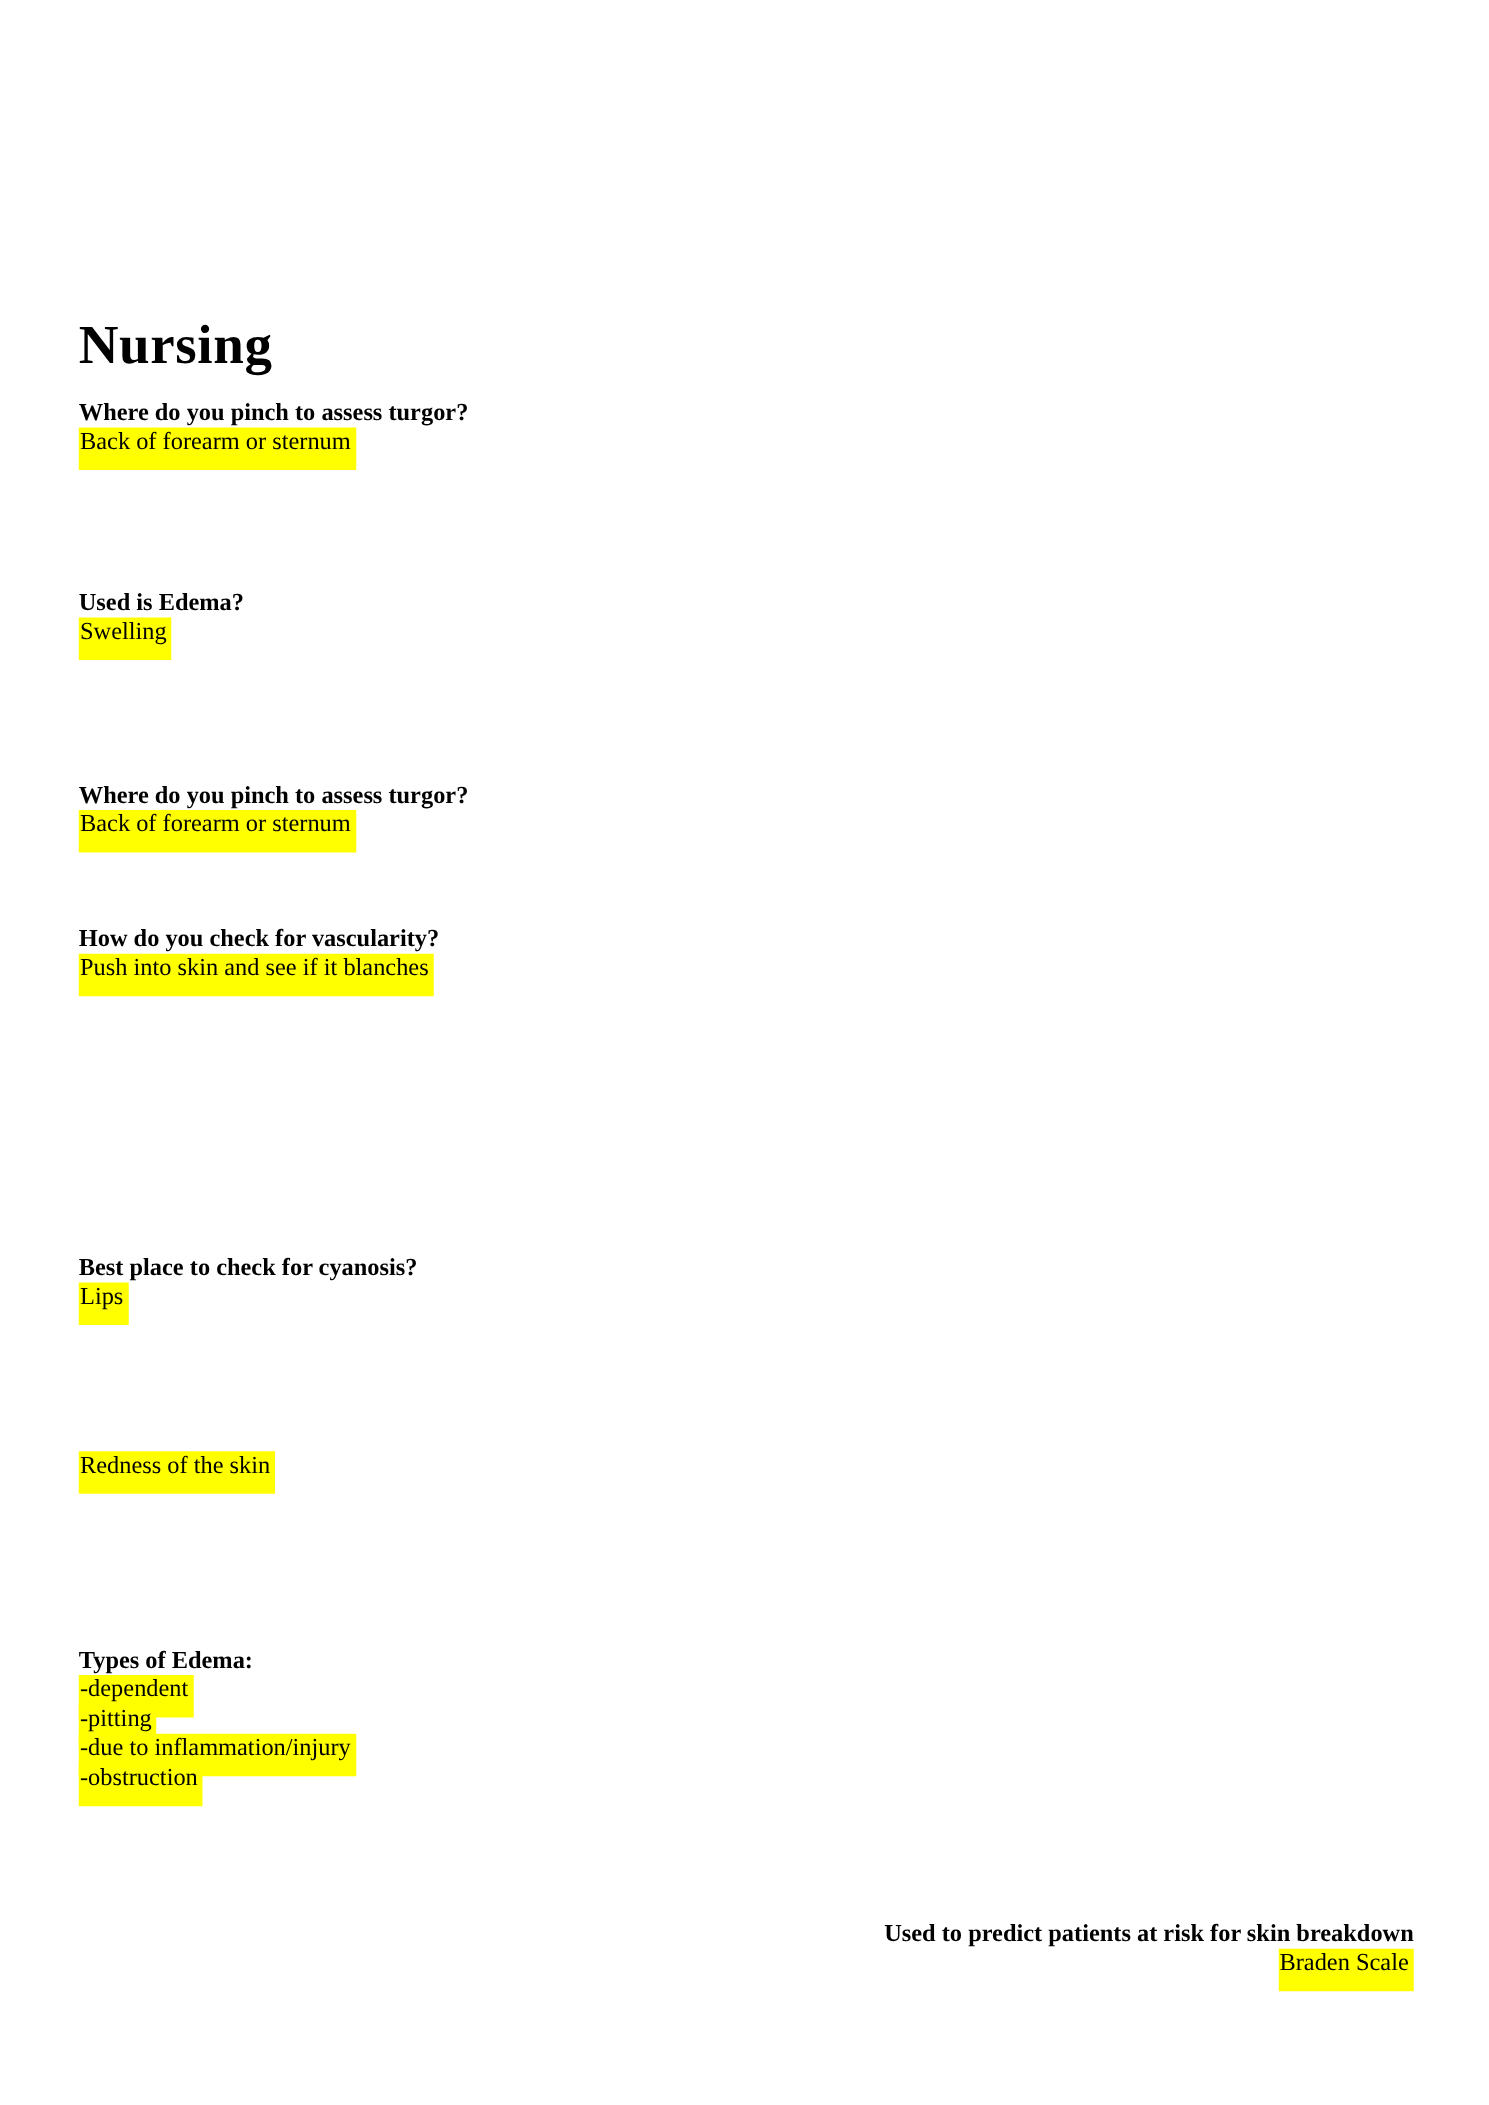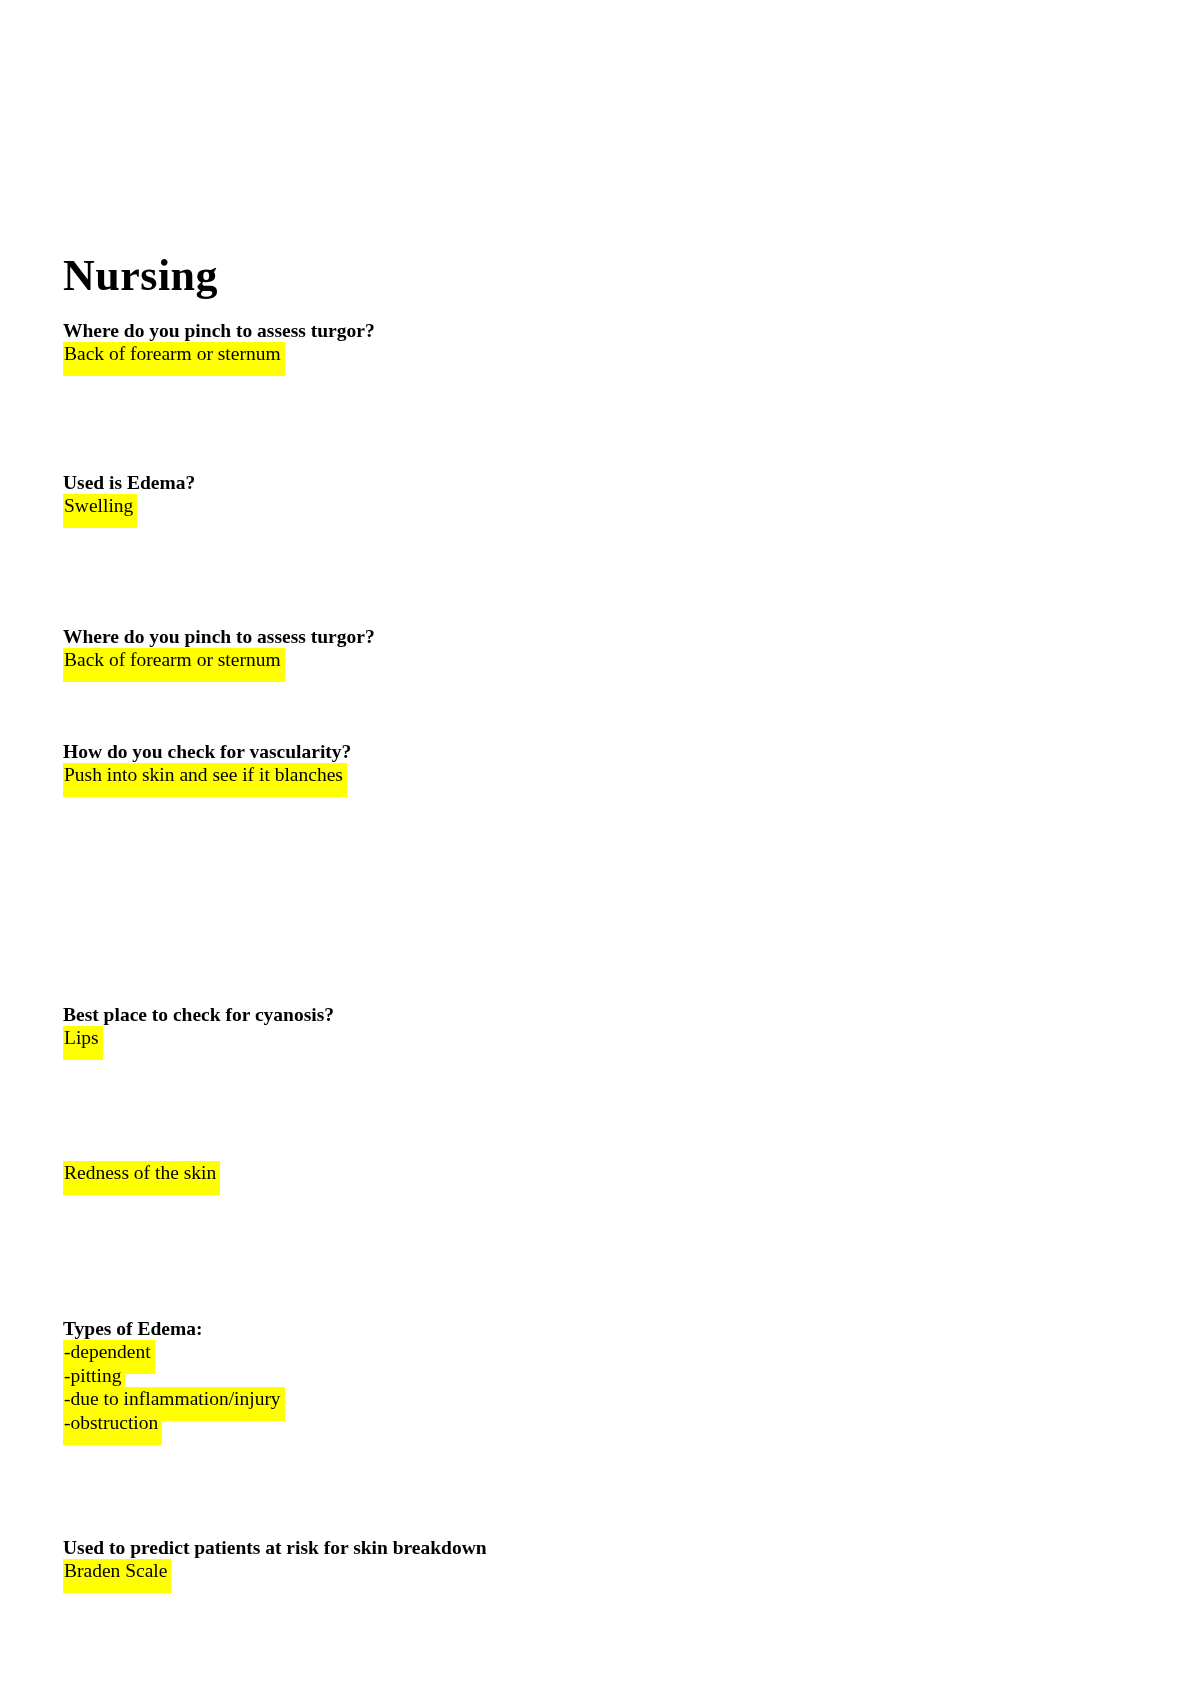--- a/index.html
+++ b/index.html
@@ -50,21 +50,21 @@
   }
   
   #s0 { top: 319px; }
   #s1 { top: 471px; }
   #s2 { top: 625px; }
   #s3 { top: 740px; }
   #s4 { top: 848px; }
   #s5 { top: 1003px; }
   #s6 { top: 1161px; }
   #s7 { top: 1317px; }
-  #s8 { top: 1536px; }
+  #s8 { top: 1536px; text-align: right; }
 </style>
 </head>
 <body>
 
 <div class="page">
 
   <div class="doc-title">Nursing</div>
 
   <div class="qa-section" id="s0">
     <div class="question">Where do you pinch to assess turgor?</div>

